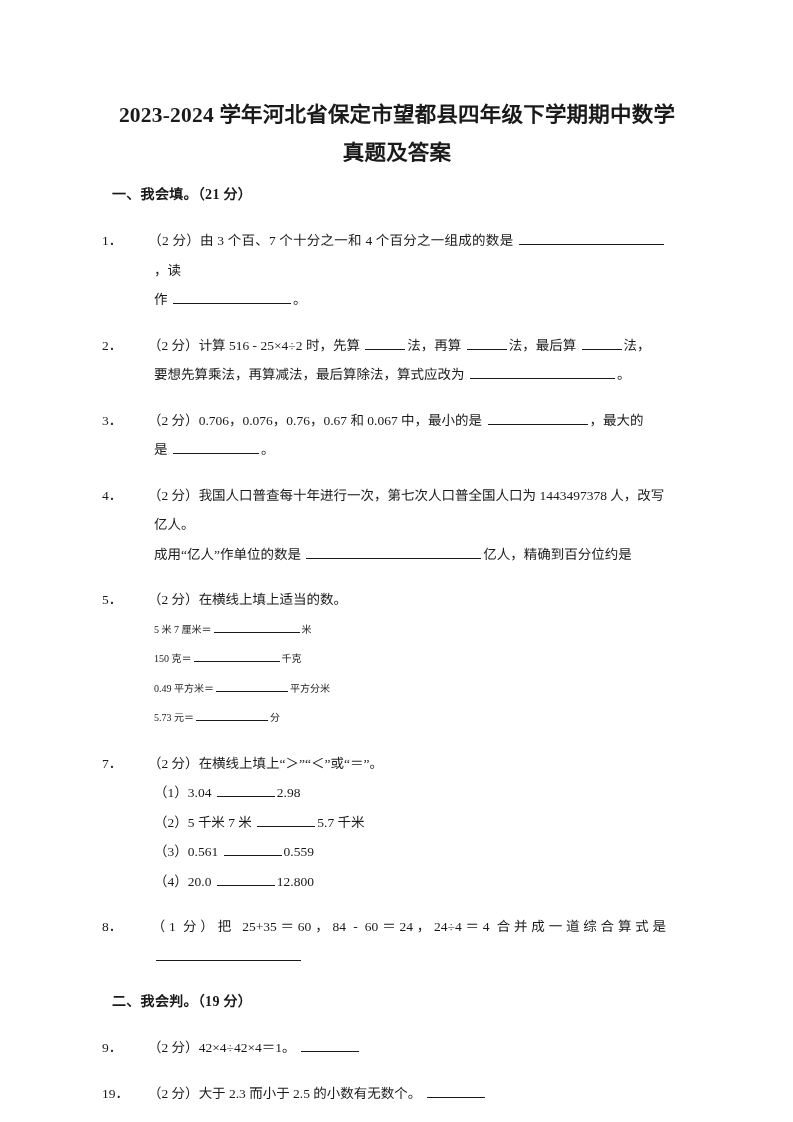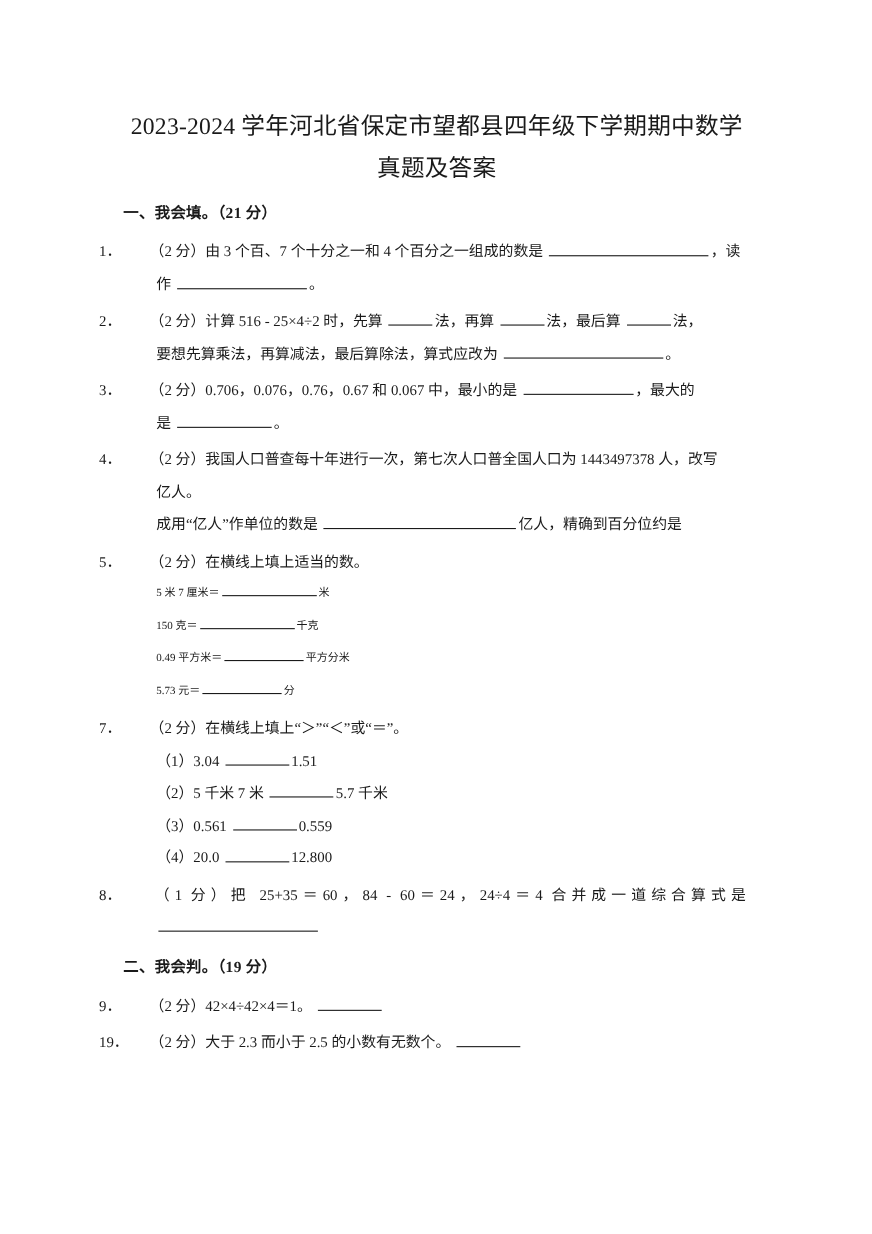--- a/index.html
+++ b/index.html
@@ -26,21 +26,21 @@
   .sheet {
     position: absolute;
     left: 112px;
     top: 96px;
     width: 570px;
   }
 
   
   .doc-title {
     font-family: "Liberation Serif", "DejaVu Serif", serif;
-    font-weight: normal;
+    font-weight: bold;
     font-size: 21.5px;
     line-height: 38px;
     text-align: center;
     letter-spacing: 0.2px;
     margin: 0 0 6px 0;
   }
   .doc-title .l1 { display: block; }
   .doc-title .l2 { display: block; }
 
   
@@ -49,21 +49,21 @@
     font-size: 14px;
     line-height: 30px;
     margin: 8px 0 2px 0;
     letter-spacing: 0.3px;
   }
 
   
   .q {
     font-size: 13.5px;
     line-height: 29.5px;
-    margin: 4px;
+    margin: 16px;
     text-align: justify;
     text-justify: inter-ideograph;
   }
   .q-body {
     display: block;
     padding-left: 26px;
     text-indent: -26px;
   }
   .sub {
     display: block;
@@ -182,21 +182,21 @@
       </span>
     </div>
 
 
     <div class="q">
       <span class="q-body">
         <span class="num">7．</span><span>（2 分）</span><span>在横线上填上“＞”“＜”或“＝”。</span>
       </span>
       <span class="sub-indent">
         <span>（1）</span><span>3.04</span>
-        <span class="blank b-sm"></span><span>1.51</span>
+        <span class="blank b-sm"></span><span>2.98</span>
       </span>
       <span class="sub-indent">
         <span>（2）</span><span>5 千米 7 米</span>
         <span class="blank b-sm"></span><span>5.7 千米</span>
       </span>
       <span class="sub-indent">
         <span>（3）</span><span>0.561</span>
         <span class="blank b-sm"></span><span>0.559</span>
       </span>
       <span class="sub-indent">

